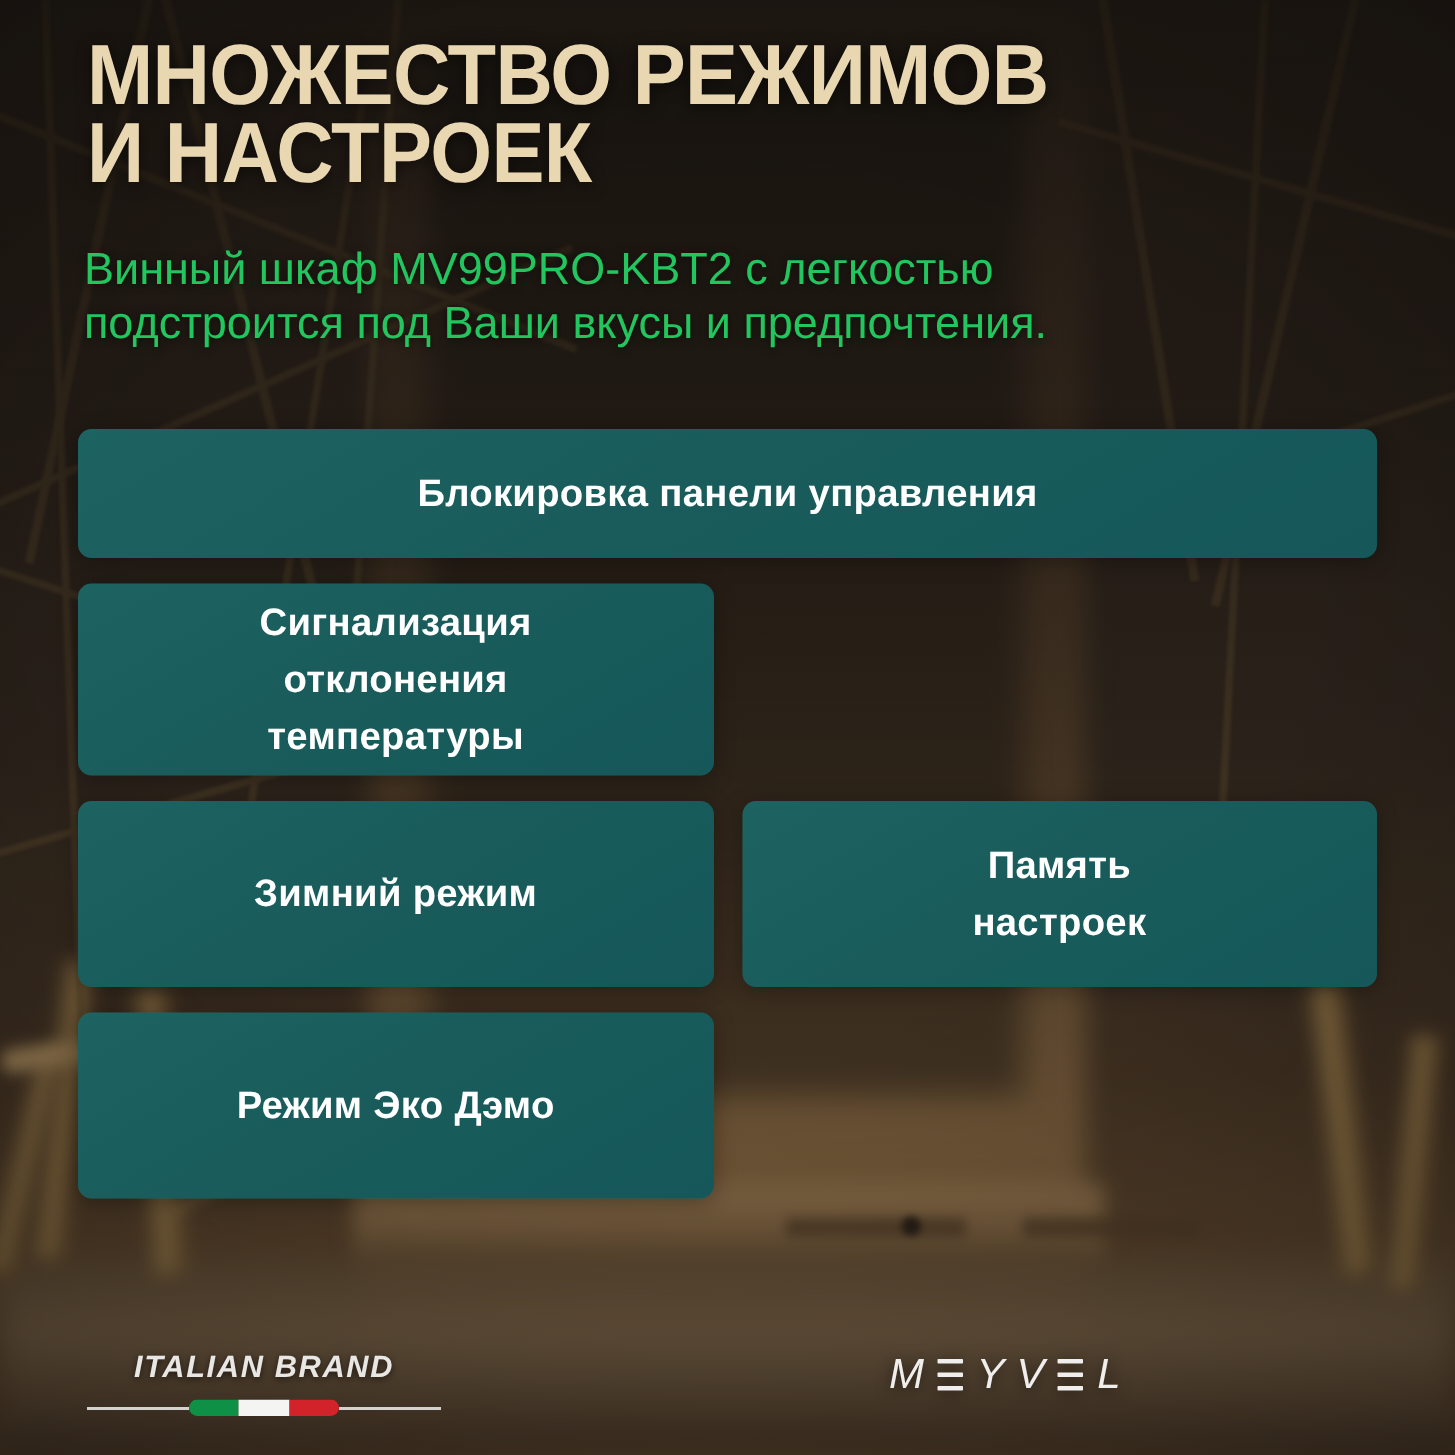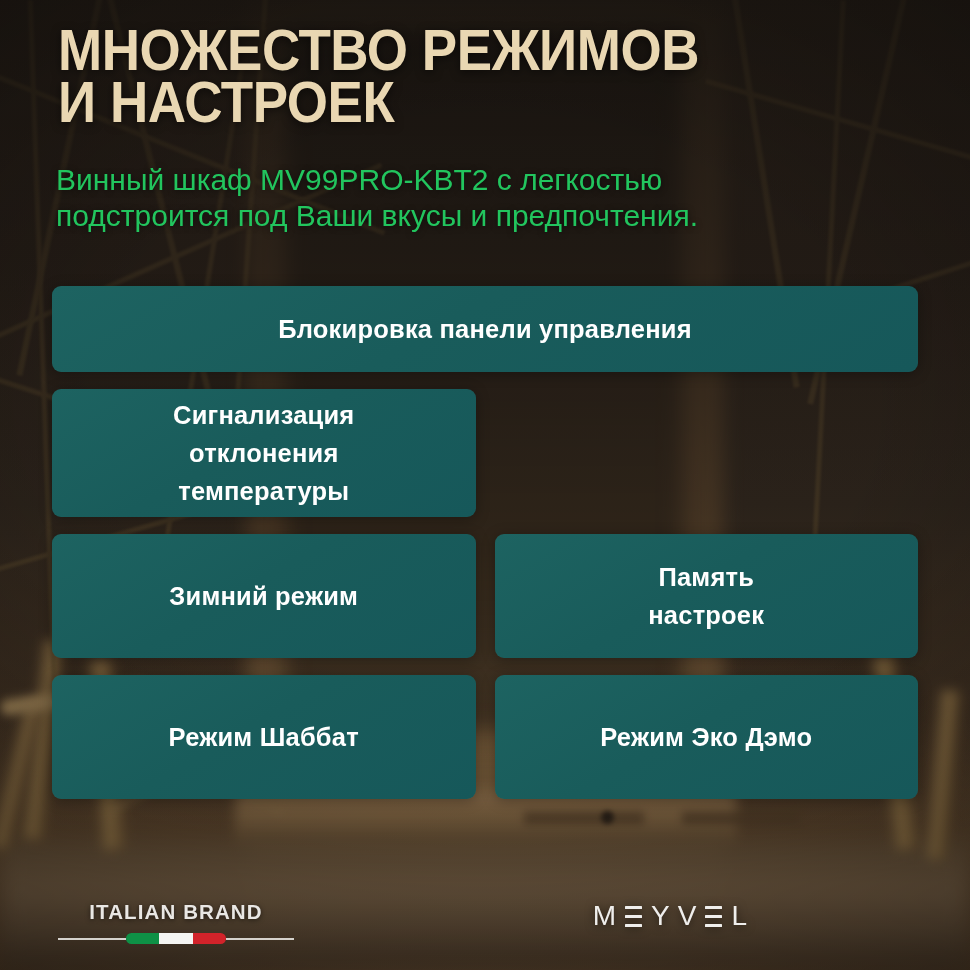--- a/index.html
+++ b/index.html
@@ -126,21 +126,21 @@
     padding:0 14px;
     box-sizing:border-box;
   }
   .card.wide{width:866px;height:86px;}
   .card.half{width:423.5px;}
   .h-r2{height:128px;}
   .h-r3{height:124px;}
   .h-r4{height:124px;}
 
   
-  .footer{position:absolute;left:0;top:886px;width:812px;height:84px;}
+  .footer{position:absolute;left:0;top:886px;width:812px;height:84px;font-style:italic;}
   .brand{position:absolute;left:56px;top:14px;width:240px;text-align:center;}
   .brand-text{
     color:#e9e7e4;font-size:20.5px;font-weight:700;letter-spacing:1.1px;
     text-shadow:0 1px 5px rgba(0,0,0,.6);
   }
   .flag-row{
     display:flex;align-items:center;justify-content:center;gap:0;margin-top:9px;
   }
   .flag-line{height:2px;width:68px;background:rgba(240,238,235,.85);}
   .flag{display:flex;width:100px;height:11px;border-radius:6px;overflow:hidden;}
@@ -224,21 +224,20 @@
 температуры</div>
       </div>
 
       <div class="row">
         <div class="card half h-r3">Зимний режим</div>
         <div class="card half h-r3">Память
 настроек</div>
       </div>
 
       <div class="row">
-        <div class="card half h-r4">Режим Шаббат</div>
         <div class="card half h-r4">Режим Эко Дэмо</div>
       </div>
 
     </div>
 
     <div class="footer">
 
       <div class="brand">
         <div class="brand-text">ITALIAN BRAND</div>
         <div class="flag-row">

